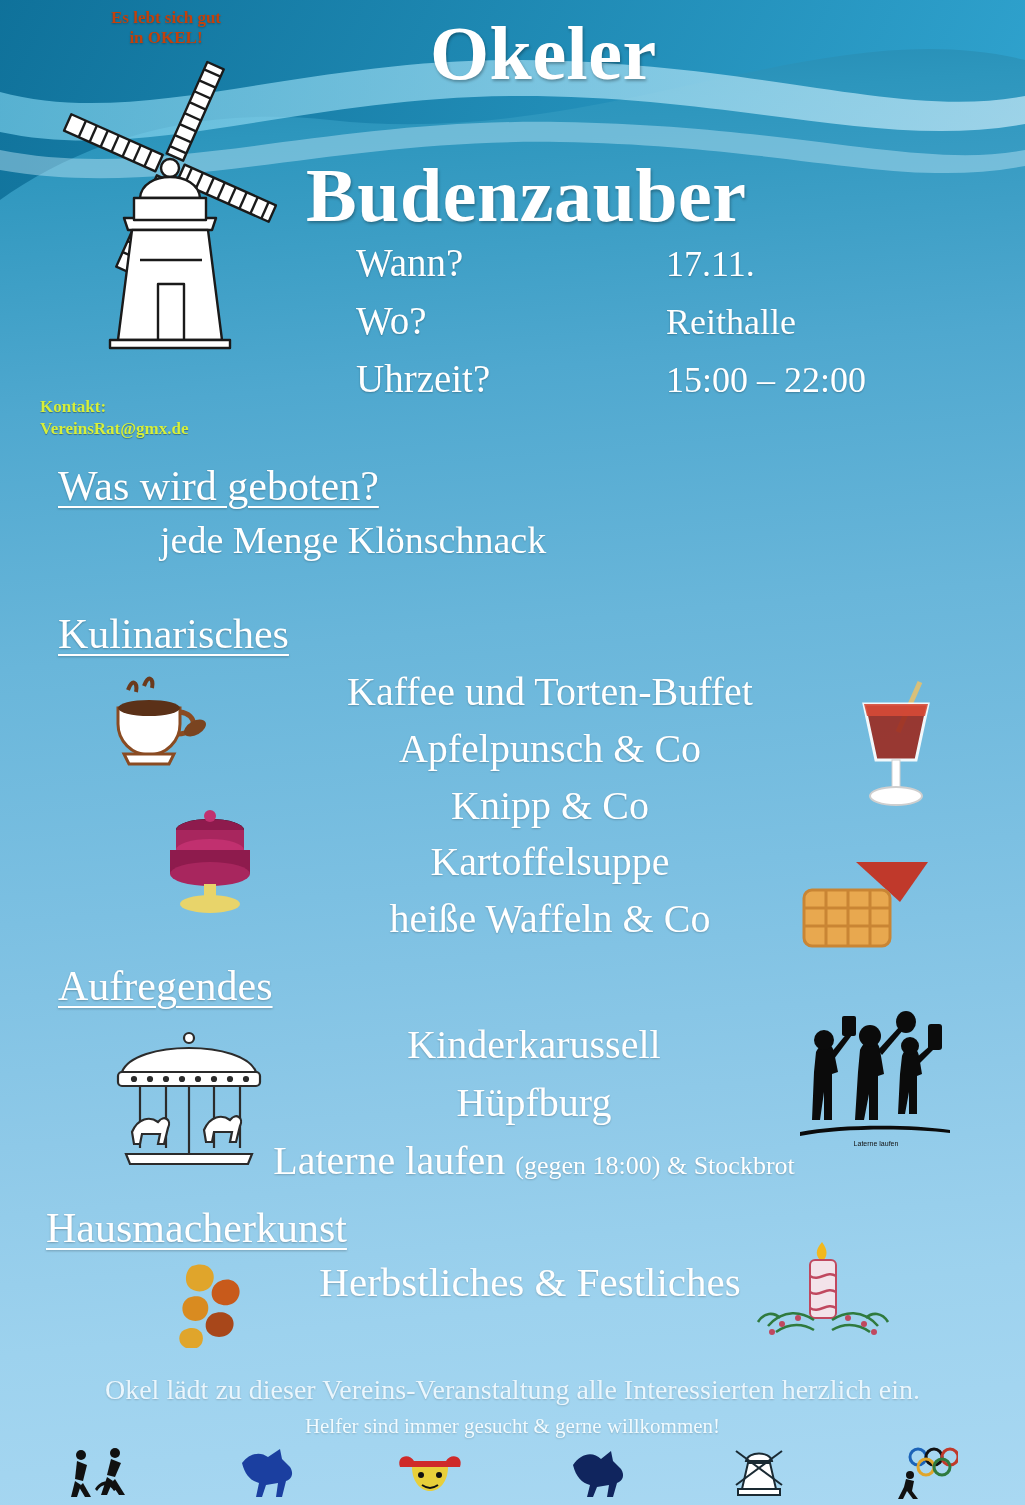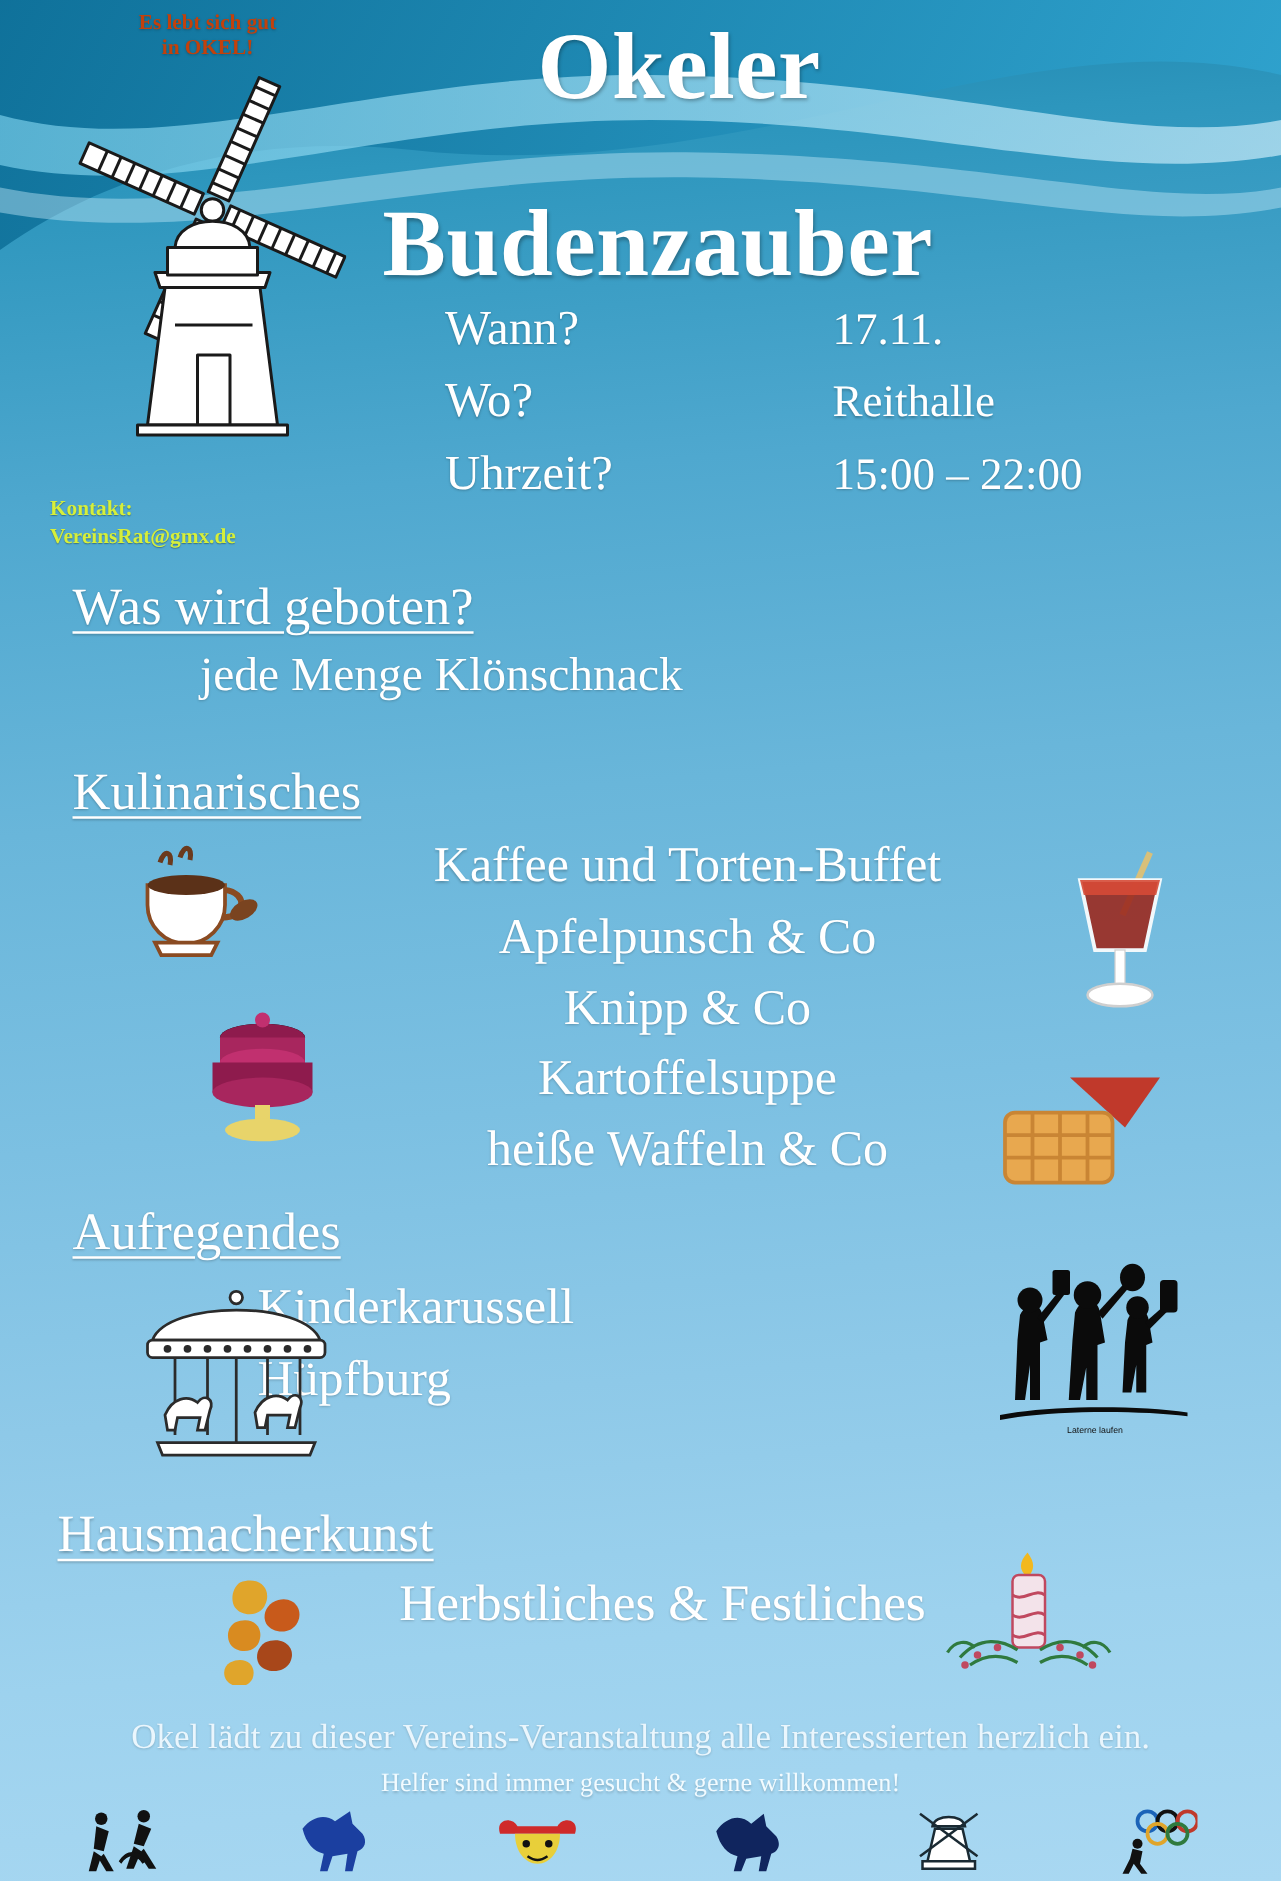--- a/index.html
+++ b/index.html
@@ -54,21 +54,21 @@
 
   .center-line {
     position:absolute; text-align:left; font-size:38px;
     text-shadow:0 1px 2px rgba(0,0,0,.22);
   }
 
   
   .kul-list { position:absolute; left:190px; top:664px; width:720px; text-align:center; }
   .kul-list div { font-size:40px; line-height:1.42; text-shadow:0 1px 2px rgba(0,0,0,.22); }
 
-  .auf-list { position:absolute; left:206px; top:1016px; width:720px; text-align:left; }
+  .auf-list { position:absolute; left:174px; top:1016px; width:720px; text-align:center; }
   .auf-list div { font-size:40px; line-height:1.45; text-shadow:0 1px 2px rgba(0,0,0,.22); }
   .auf-list .small { font-size:26px; }
 
   .haus-line { position:absolute; left:180px; top:1258px; width:700px; text-align:center; font-size:41px; text-shadow:0 1px 2px rgba(0,0,0,.22); }
 
   
   .foot1 {
     position:absolute; left:0; top:1374px; width:1025px; text-align:center;
     font-size:28px; color:#eaf6fd; text-shadow:0 1px 2px rgba(0,0,0,.18);
   }
@@ -208,20 +208,24 @@
   <div>Apfelpunsch &amp; Co</div>
   <div>Knipp &amp; Co</div>
   <div>Kartoffelsuppe</div>
   <div>heiße Waffeln &amp; Co</div>
 </div>
 
 <div class="sec-head" style="left:58px; top:962px;">Aufregendes</div>
 <div class="auf-list">
   <div>Kinderkarussell</div>
   <div>Hüpfburg</div>
+  <div>
+    <span>Laterne laufen</span>
+    <span class="small">(gegen 18:00) &amp; Stockbrot</span>
+  </div>
 </div>
 
 <div class="sec-head" style="left:46px; top:1204px;">Hausmacherkunst</div>
 <div class="haus-line">Herbstliches &amp; Festliches</div>
 
 <div class="art art-coffee">
   <svg viewBox="0 0 118 100" width="118" height="100">
     <path d="M30,18 C34,6 40,10 38,20" stroke="#6b3a1d" stroke-width="4" fill="none"></path>
     <path d="M46,14 C50,2 56,6 54,16" stroke="#6b3a1d" stroke-width="4" fill="none"></path>
     <path d="M20,36 h62 v16 a31,31 0 0 1 -62,0 z" fill="#ffffff" stroke="#8a4b22" stroke-width="3"></path>

